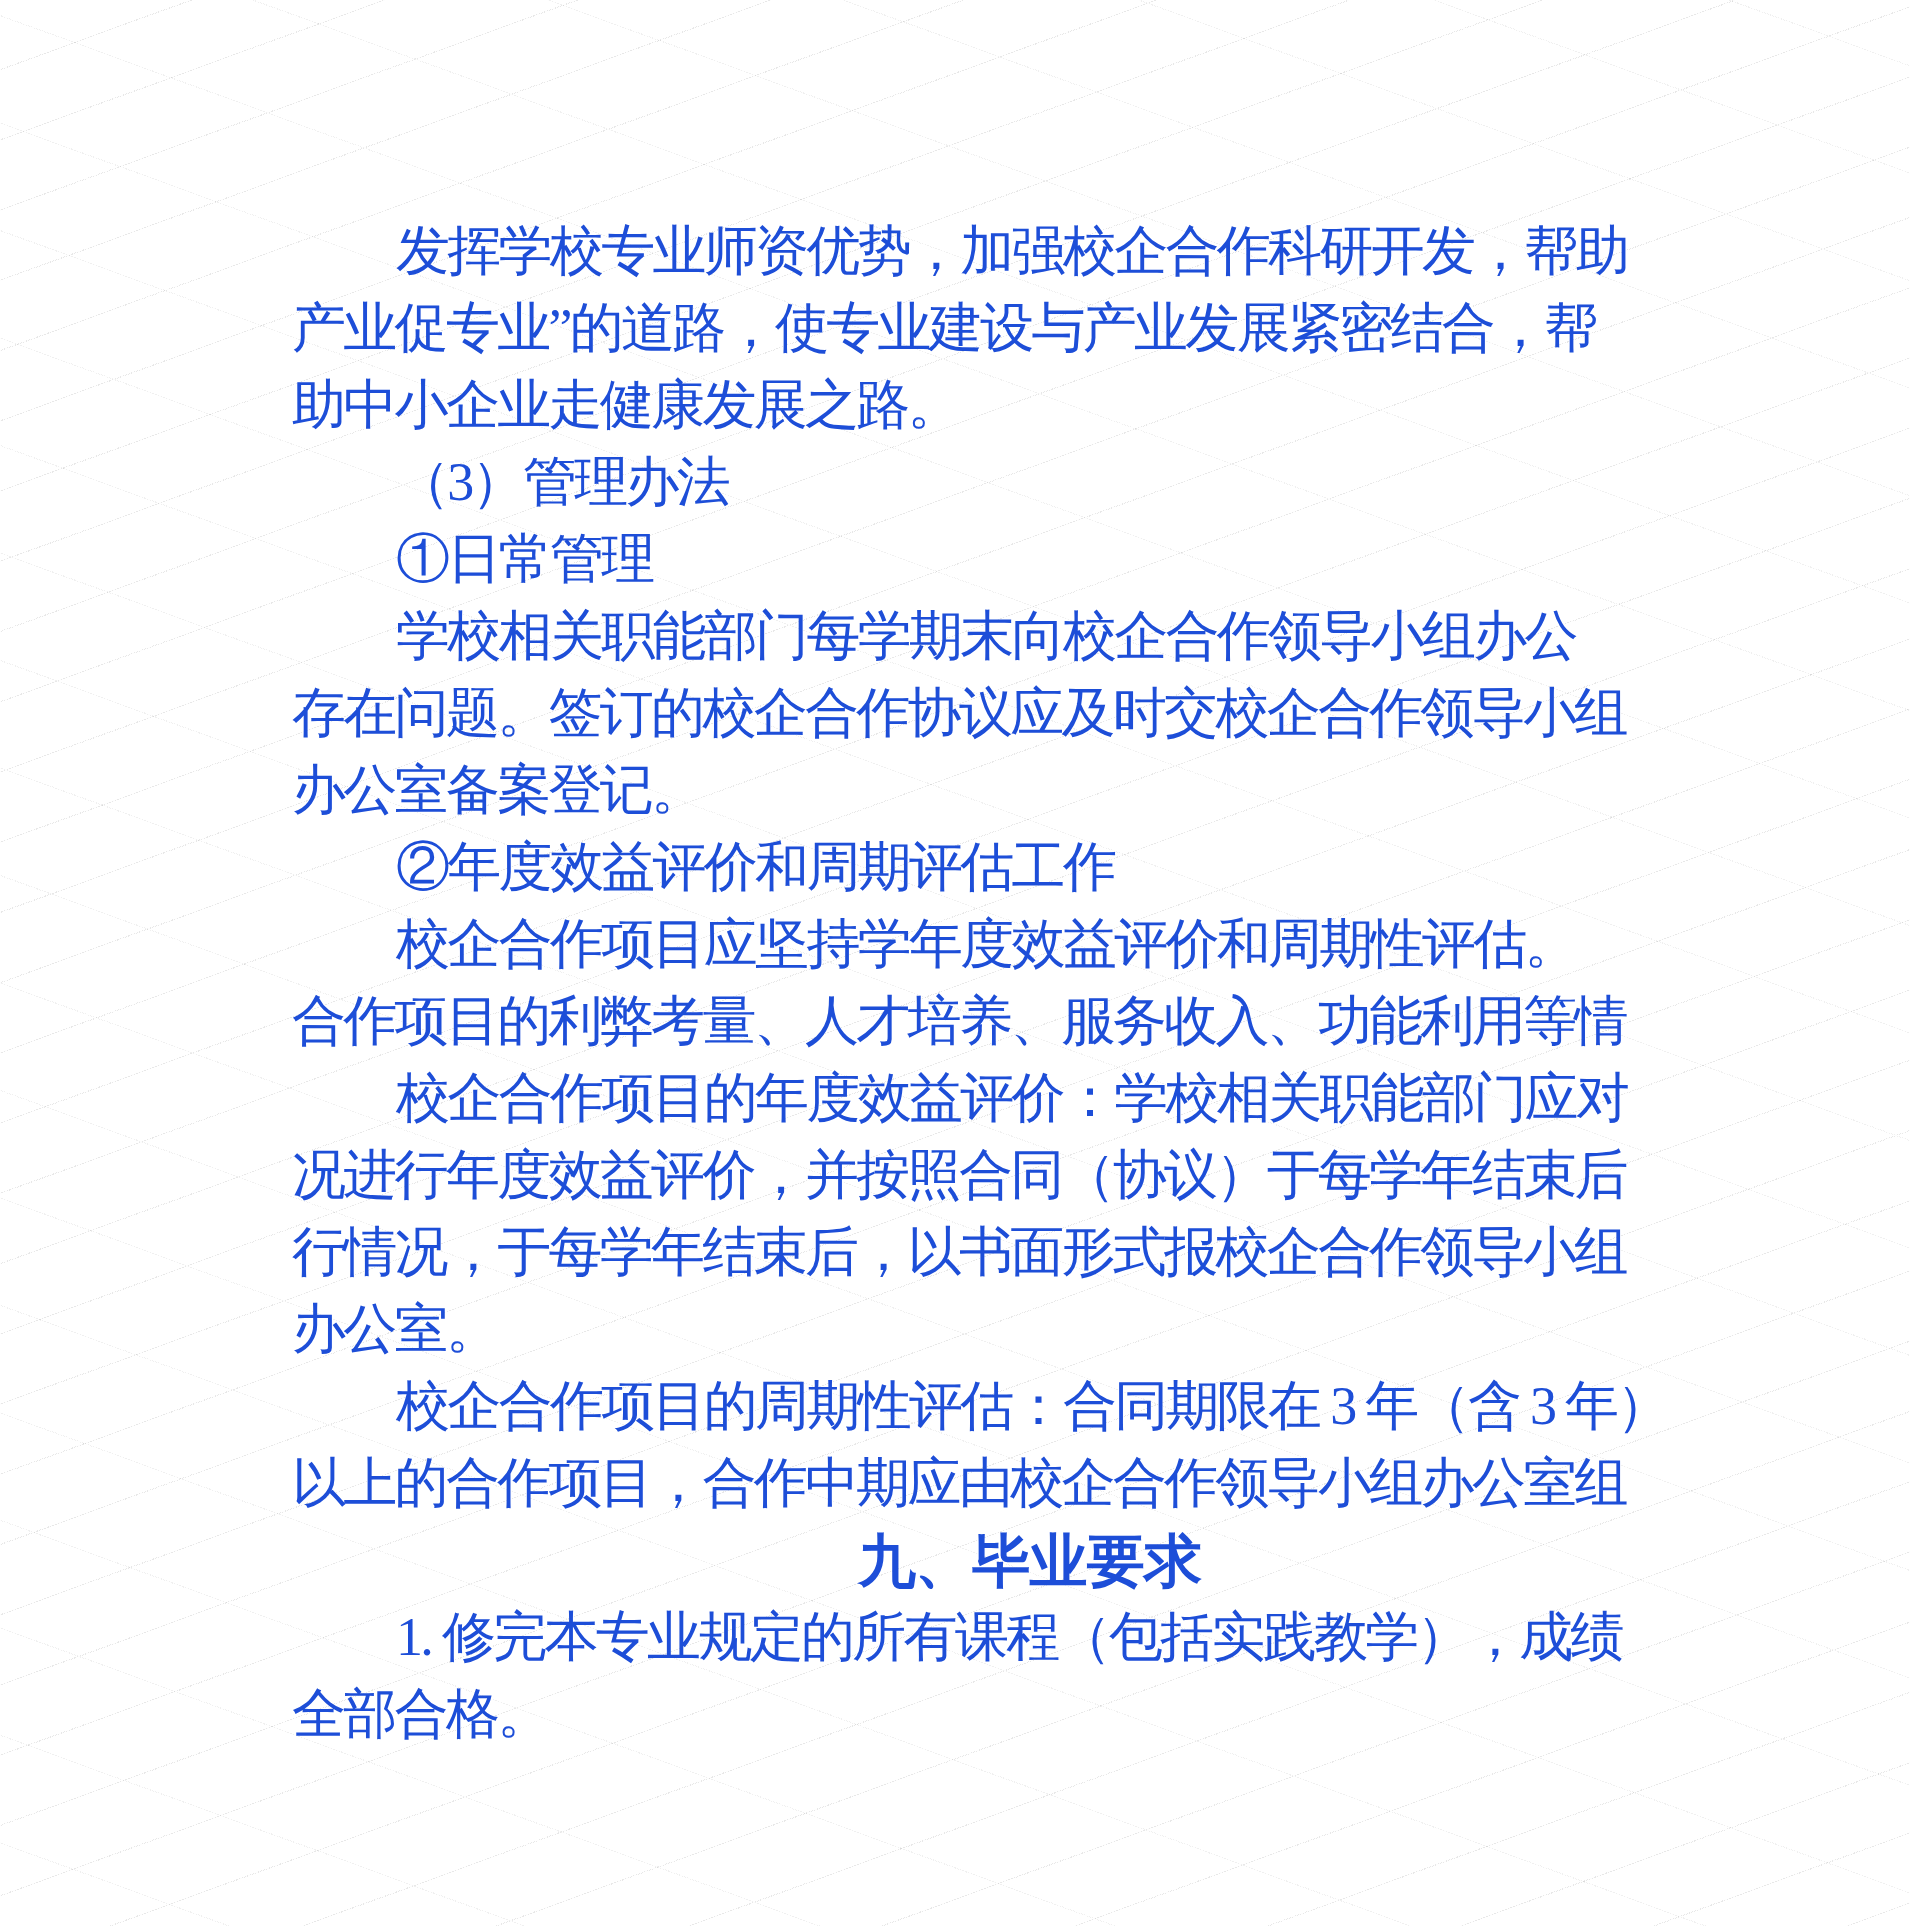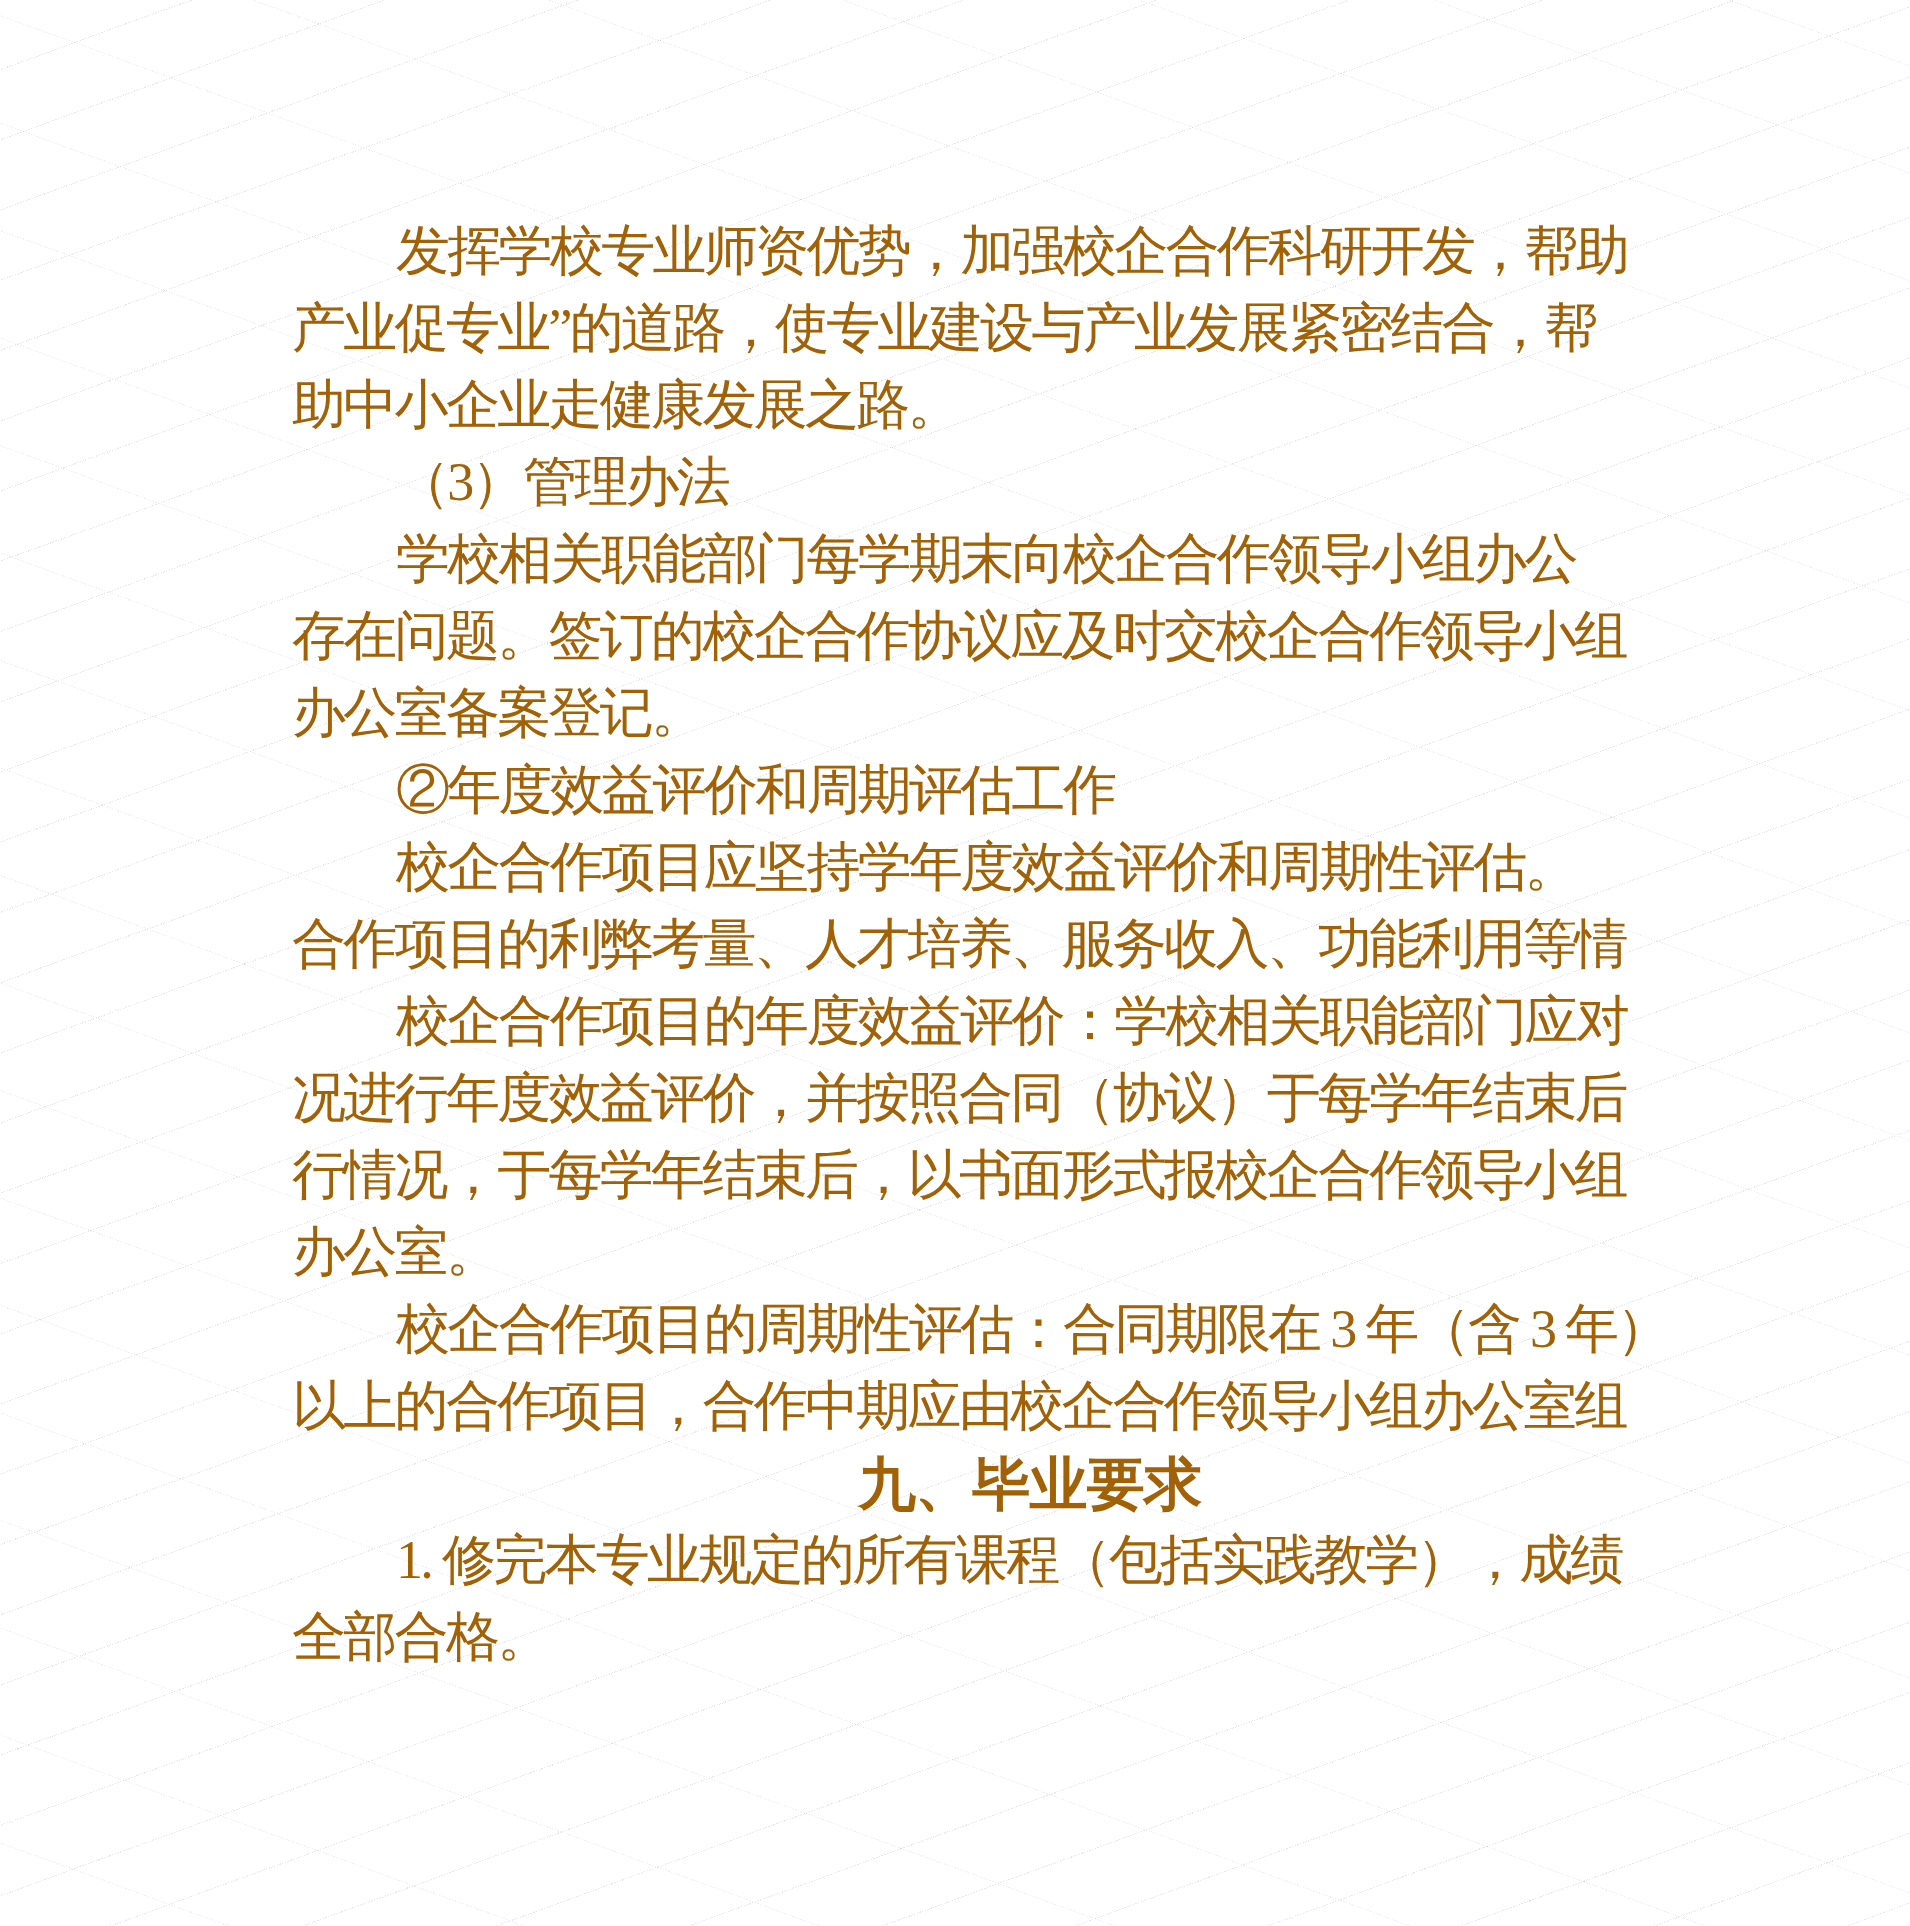--- a/index.html
+++ b/index.html
@@ -52,21 +52,21 @@
     position: absolute;
     left: 292px;
     top: 213px;
     width: 1371px;
   }
   .line {
     font-size: 54px;
     line-height: 77px;
     height: 77px;
     letter-spacing: -2.7px;
-    color: #a16207;
+    color: #1d4ed8;
     white-space: pre;
   }
   .line.indent {
     text-indent: 104px;
   }
   .line.heading {
     font-family: "Liberation Sans", "DejaVu Sans", sans-serif;
     font-weight: 700;
     font-size: 58px;
     letter-spacing: -0.8px;
@@ -76,20 +76,21 @@
 </head>
 <body>
 
 <div class="watermark-layer"></div>
 
 <div class="doc" id="doc">
     <div class="line indent">发挥学校专业师资优势，加强校企合作科研开发，帮助</div>
     <div class="line">产业促专业”的道路，使专业建设与产业发展紧密结合，帮</div>
     <div class="line">助中小企业走健康发展之路。</div>
     <div class="line indent">（3）管理办法</div>
+    <div class="line indent">①日常管理</div>
     <div class="line indent">学校相关职能部门每学期末向校企合作领导小组办公</div>
     <div class="line">存在问题。签订的校企合作协议应及时交校企合作领导小组</div>
     <div class="line">办公室备案登记。</div>
     <div class="line indent">②年度效益评价和周期评估工作</div>
     <div class="line indent">校企合作项目应坚持学年度效益评价和周期性评估。</div>
     <div class="line">合作项目的利弊考量、人才培养、服务收入、功能利用等情</div>
     <div class="line indent">校企合作项目的年度效益评价：学校相关职能部门应对</div>
     <div class="line">况进行年度效益评价，并按照合同（协议）于每学年结束后</div>
     <div class="line">行情况，于每学年结束后，以书面形式报校企合作领导小组</div>
     <div class="line">办公室。</div>

